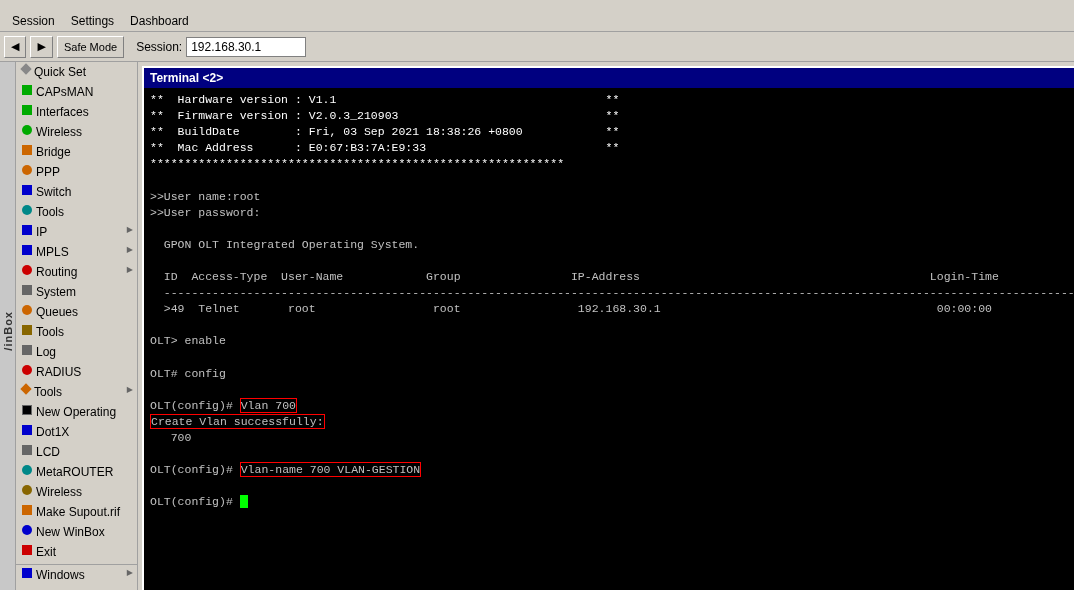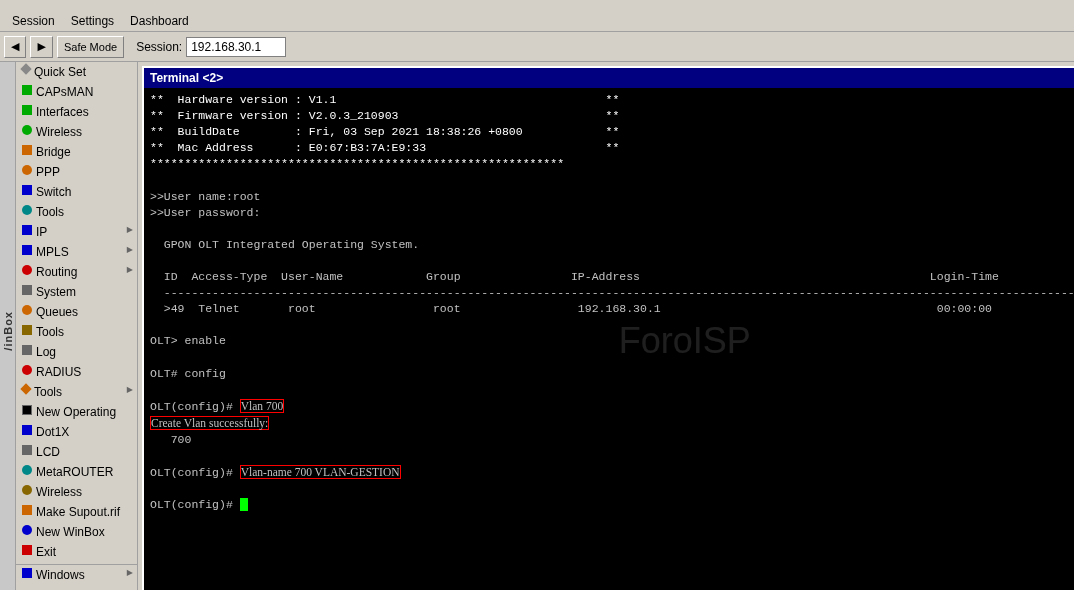--- a/index.html
+++ b/index.html
@@ -53,21 +53,21 @@
     .session-label {
       font-size: 12px;
       margin-left: 8px;
     }
     .session-input {
       border: 1px solid #808080;
       background: white;
       padding: 1px 4px;
       font-size: 12px;
       height: 20px;
-      width: 100px;
+      width: 120px;
     }
 
     
     .main-layout {
       display: flex;
       height: calc(590px - 52px);
     }
 
     
     .sidebar {
@@ -179,21 +179,20 @@
     }
 
     
     .t-line { line-height: 1.4; white-space: pre; }
     .t-white { color: #ffffff; }
     .t-gray { color: #c0c0c0; }
 
     .highlighted-cmd {
       border: 1px solid red;
       display: inline;
-      font-family: Liberation Serif, serif;
     }
 
     .watermark {
       position: absolute;
       top: 50%;
       left: 50%;
       transform: translate(-50%, -50%);
       font-size: 36px;
       color: rgba(255, 255, 255, 0.12);
       font-family: Arial, sans-serif;
@@ -353,21 +352,20 @@
   <div class="content-area">
     <div class="terminal-window">
 
       <div class="terminal-titlebar">
         <span>Terminal &lt;2&gt;</span>
 
       </div>
 
       <div class="terminal-inner">
         <div class="terminal-body">
-          <div class="watermark">ForoISP</div>
 
           <div class="t-line t-white">**  Hardware version : V1.1                                       **</div>
           <div class="t-line t-white">**  Firmware version : V2.0.3_210903                              **</div>
           <div class="t-line t-white">**  BuildDate        : Fri, 03 Sep 2021 18:38:26 +0800            **</div>
           <div class="t-line t-white">**  Mac Address      : E0:67:B3:7A:E9:33                          **</div>
           <div class="t-line t-white">************************************************************</div>
           <div class="t-line">&nbsp;</div>
           <div class="t-line t-gray">&gt;&gt;User name:root</div>
           <div class="t-line t-gray">&gt;&gt;User password:</div>
           <div class="t-line">&nbsp;</div>

